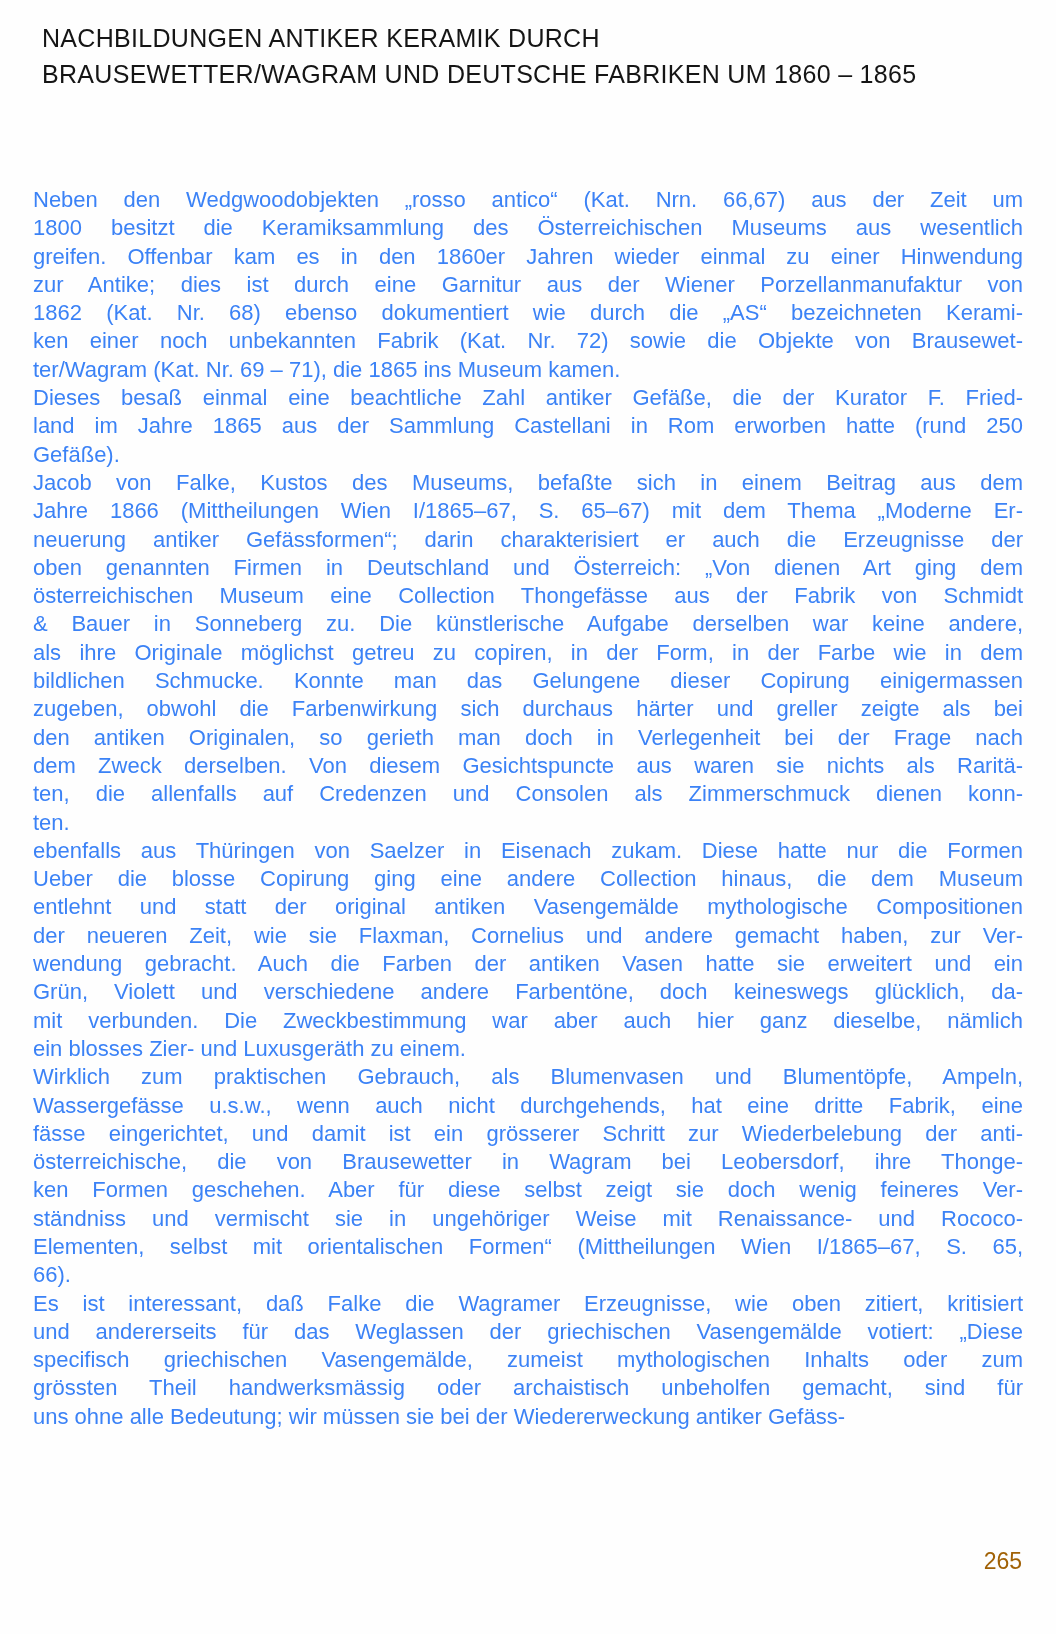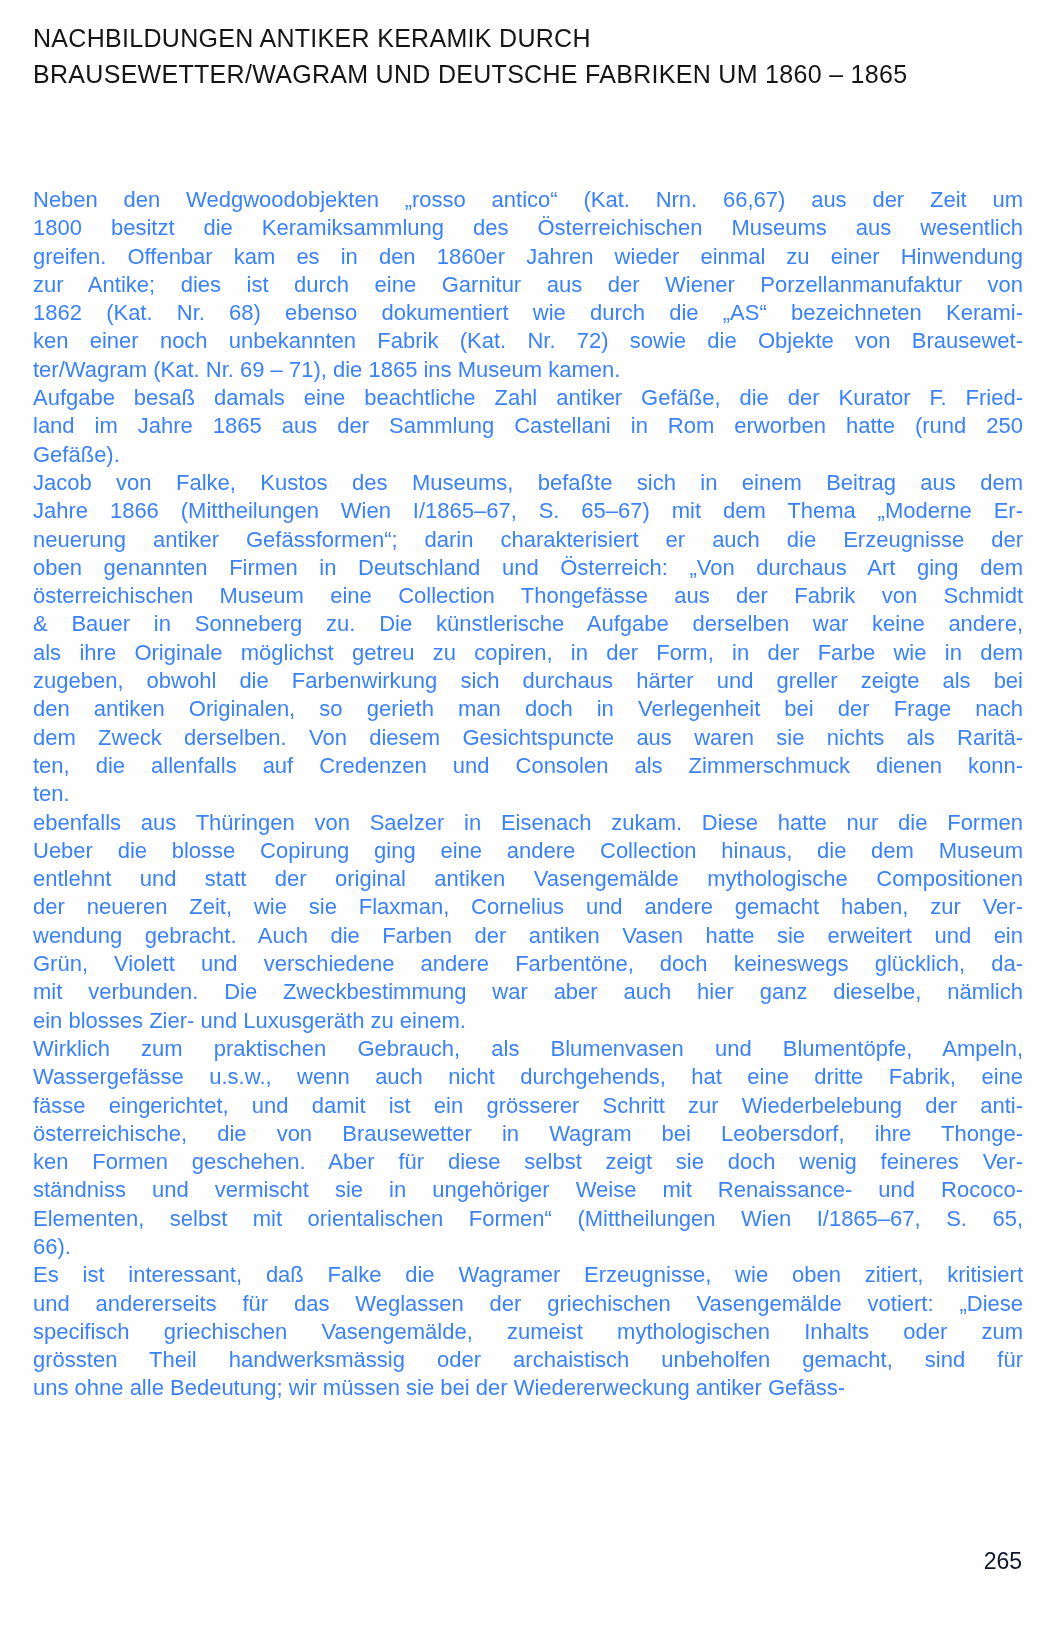--- a/index.html
+++ b/index.html
@@ -22,20 +22,21 @@
     top: 20px;
     width: 990px;
   }
   .title-line {
     font-size: 25px;
     line-height: 36px;
     font-weight: 400;
     letter-spacing: 0.3px;
     white-space: nowrap;
     color: #151515;
+    margin-left: 9px;
   }
   .body-text {
     position: absolute;
     left: 33px;
     top: 186px;
     width: 990px;
     font-size: 22px;
     line-height: 28.3px;
     color: #3b82f6;
   }
@@ -47,21 +48,21 @@
     text-align-last: justify;
   }
   .line.last {
     text-align-last: left;
   }
   .page-number {
     position: absolute;
     right: 34px;
     top: 1548px;
     font-size: 23px;
-    color: #0f172a;
+    color: #a16207;
   }
 </style>
 </head>
 <body>
 
 <div class="page">
 
   <header class="title-block">
     <div class="title-line">NACHBILDUNGEN ANTIKER KERAMIK DURCH</div>
     <div class="title-line">BRAUSEWETTER/WAGRAM UND DEUTSCHE FABRIKEN UM 1860 – 1865</div>
@@ -71,32 +72,33 @@
       <div class="paragraph">
         <div class="line">Neben den Wedgwoodobjekten „rosso antico“ (Kat. Nrn. 66,67) aus der Zeit um</div>
         <div class="line">1800 besitzt die Keramiksammlung des Österreichischen Museums aus wesentlich</div>
         <div class="line">greifen. Offenbar kam es in den 1860er Jahren wieder einmal zu einer Hinwendung</div>
         <div class="line">zur Antike; dies ist durch eine Garnitur aus der Wiener Porzellanmanufaktur von</div>
         <div class="line">1862 (Kat. Nr. 68) ebenso dokumentiert wie durch die „AS“ bezeichneten Kerami-</div>
         <div class="line">ken einer noch unbekannten Fabrik (Kat. Nr. 72) sowie die Objekte von Brausewet-</div>
         <div class="line last">ter/Wagram (Kat. Nr. 69 – 71), die 1865 ins Museum kamen.</div>
       </div>
       <div class="paragraph">
-        <div class="line">Aufgabe besaß damals eine beachtliche Zahl antiker Gefäße, die der Kurator F. Fried-</div>
+        <div class="line">Dieses besaß einmal eine beachtliche Zahl antiker Gefäße, die der Kurator F. Fried-</div>
         <div class="line">land im Jahre 1865 aus der Sammlung Castellani in Rom erworben hatte (rund 250</div>
         <div class="line last">Gefäße).</div>
       </div>
       <div class="paragraph">
         <div class="line">Jacob von Falke, Kustos des Museums, befaßte sich in einem Beitrag aus dem</div>
         <div class="line">Jahre 1866 (Mittheilungen Wien I/1865–67, S. 65–67) mit dem Thema „Moderne Er-</div>
         <div class="line">neuerung antiker Gefässformen“; darin charakterisiert er auch die Erzeugnisse der</div>
-        <div class="line">oben genannten Firmen in Deutschland und Österreich: „Von durchaus Art ging dem</div>
+        <div class="line">oben genannten Firmen in Deutschland und Österreich: „Von dienen Art ging dem</div>
         <div class="line">österreichischen Museum eine Collection Thongefässe aus der Fabrik von Schmidt</div>
         <div class="line">&amp; Bauer in Sonneberg zu. Die künstlerische Aufgabe derselben war keine andere,</div>
         <div class="line">als ihre Originale möglichst getreu zu copiren, in der Form, in der Farbe wie in dem</div>
+        <div class="line">bildlichen Schmucke. Konnte man das Gelungene dieser Copirung einigermassen</div>
         <div class="line">zugeben, obwohl die Farbenwirkung sich durchaus härter und greller zeigte als bei</div>
         <div class="line">den antiken Originalen, so gerieth man doch in Verlegenheit bei der Frage nach</div>
         <div class="line">dem Zweck derselben. Von diesem Gesichtspuncte aus waren sie nichts als Raritä-</div>
         <div class="line">ten, die allenfalls auf Credenzen und Consolen als Zimmerschmuck dienen konn-</div>
         <div class="line last">ten.</div>
       </div>
       <div class="paragraph">
         <div class="line">ebenfalls aus Thüringen von Saelzer in Eisenach zukam. Diese hatte nur die Formen</div>
         <div class="line">Ueber die blosse Copirung ging eine andere Collection hinaus, die dem Museum</div>
         <div class="line">entlehnt und statt der original antiken Vasengemälde mythologische Compositionen</div>

